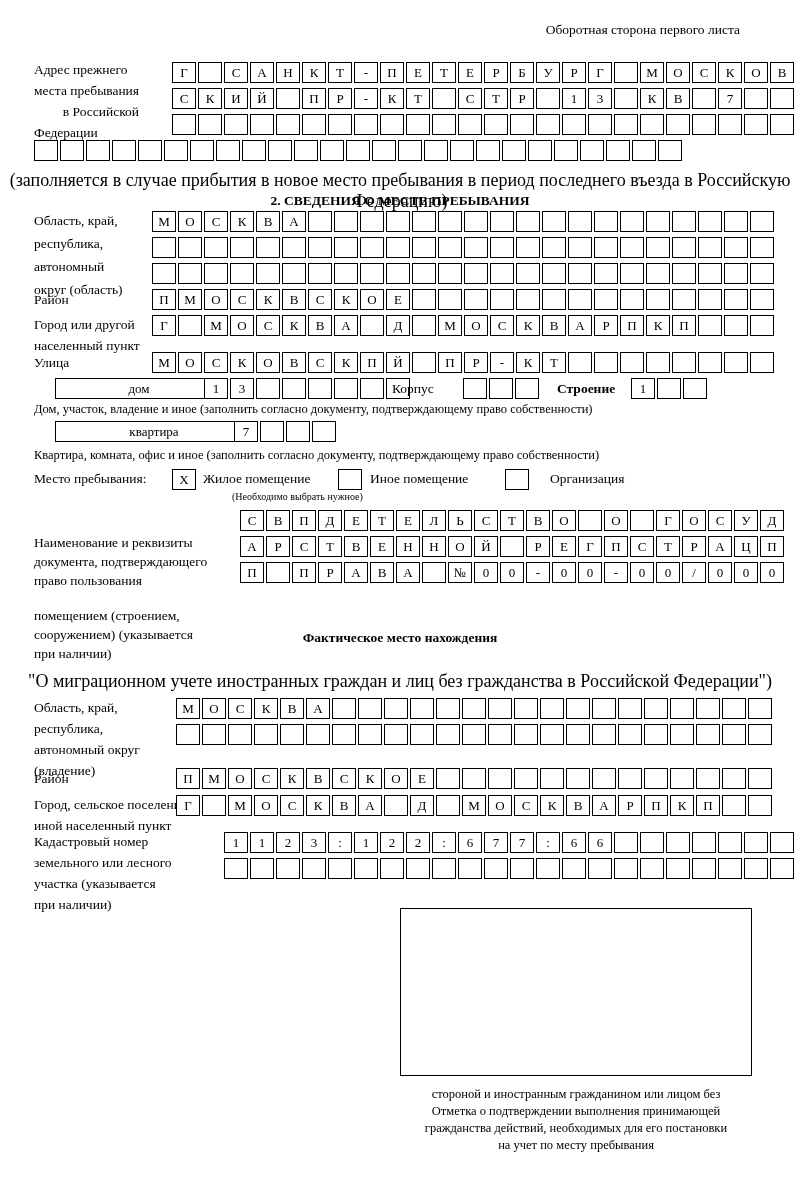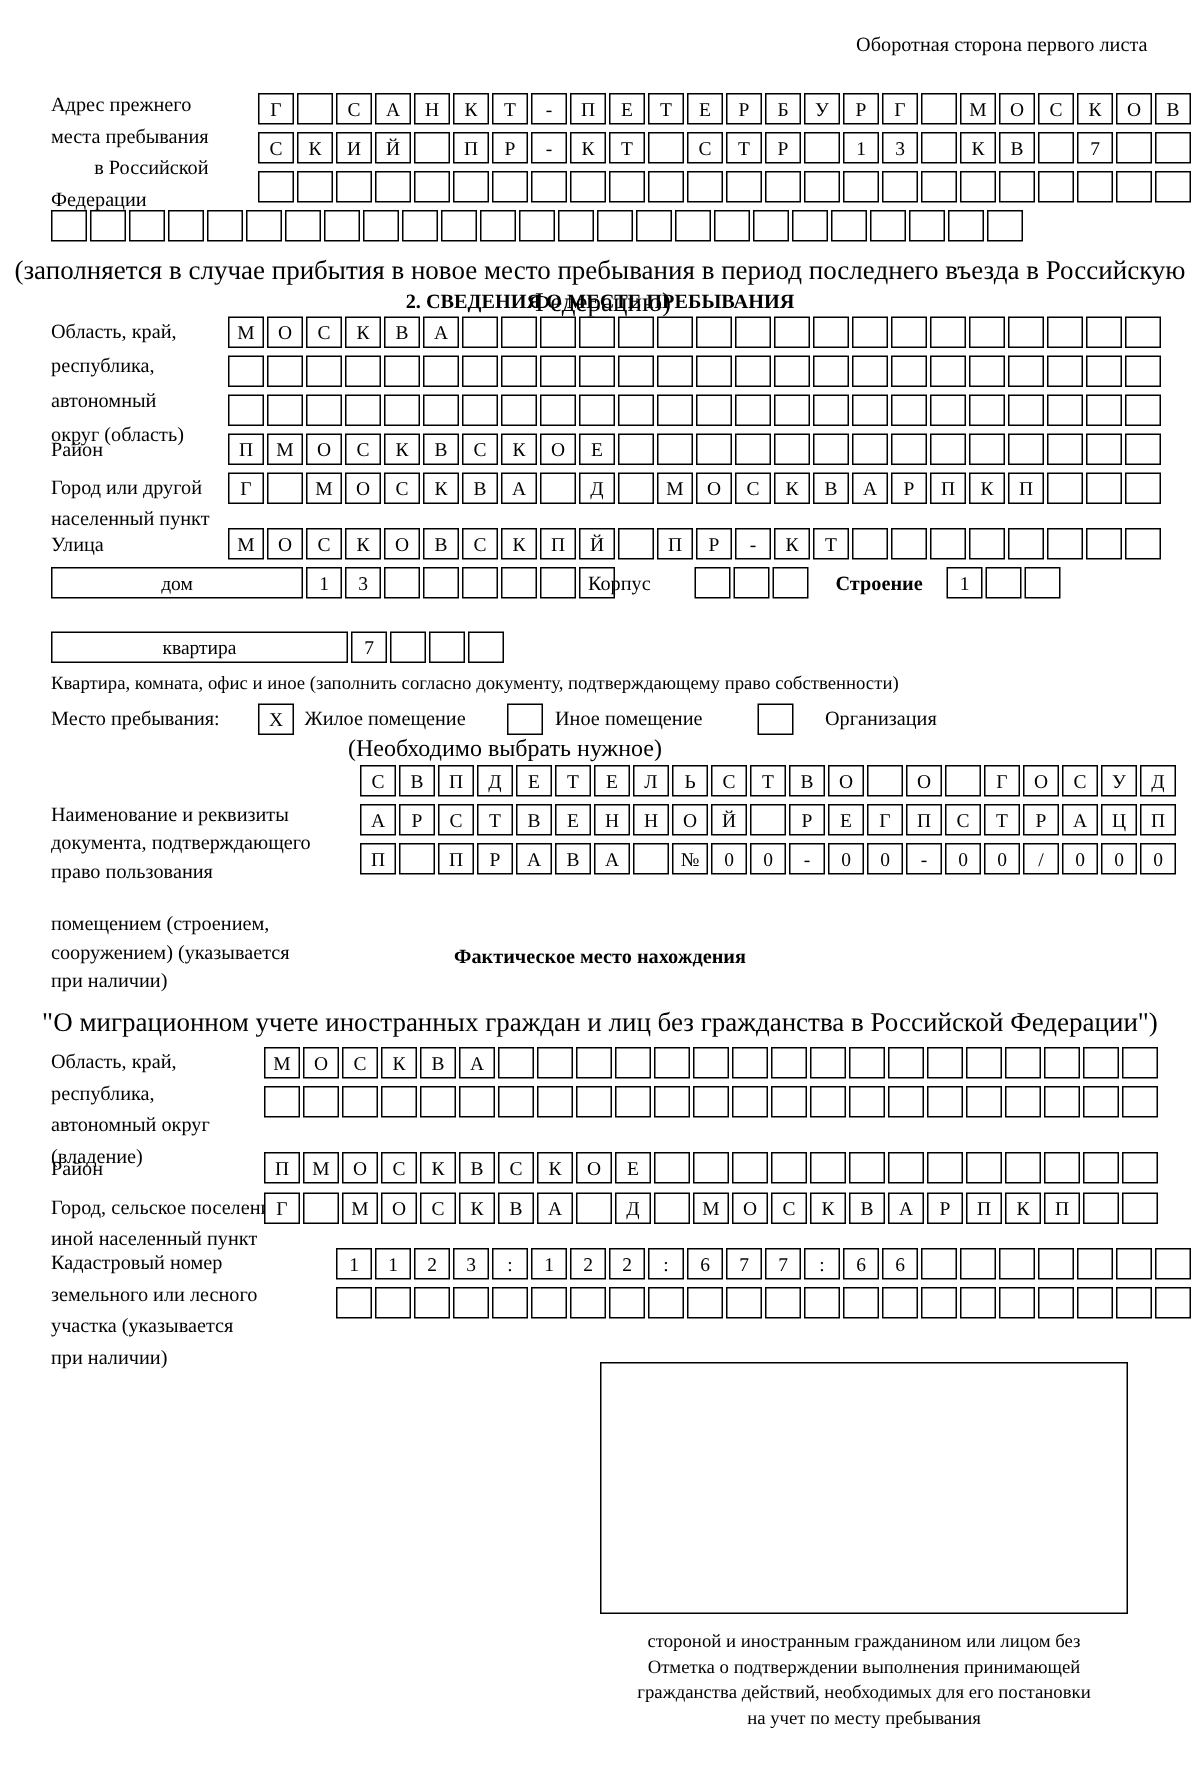--- a/index.html
+++ b/index.html
@@ -17,21 +17,21 @@
   }
   .page {
     position: relative;
     width: 800px;
     height: 1180px;
     box-sizing: border-box;
     padding: 0;
   }
   .hdr-right {
     position: absolute;
-    right: 35px;
+    right: 60px;
     top: 22px;
     font-size: 13.5px;
   }
 
   
   .row {
     position: absolute;
     display: flex;
     align-items: flex-start;
   }
@@ -74,20 +74,21 @@
     font-size: 13.5px;
   }
 
   .wide-box {
     border: 1px solid #000;
     box-sizing: border-box;
     height: 21px;
     font-size: 13px;
     line-height: 19px;
     text-align: center;
+    margin-left: 21px;
   }
 
   .inline-lbl {
     font-size: 13.5px;
     line-height: 21px;
   }
 
   .bigbox {
     position: absolute;
     border: 1px solid #000;
@@ -421,39 +422,40 @@
     <div class="cell"></div>
     <div class="cell"></div>
   </div>
   <div class="inline-lbl" style="position:absolute; left:557px; top:378px;font-weight:bold;">Строение</div>
   <div class="boxes" style="position:absolute; left:631px; top:378px;">
     <div class="cell">1</div>
     <div class="cell"></div>
     <div class="cell"></div>
   </div>
 
+  <div style="position:absolute; left:34px; top:402px; font-size:12.5px;">Дом, участок, владение и иное (заполнить согласно документу, подтверждающему право собственности)</div>
 
   <div class="wide-box" style="position:absolute; left:34px; top:421px; width:198px;">квартира</div>
   <div class="boxes" style="position:absolute; left:234px; top:421px;">
     <div class="cell">7</div>
     <div class="cell"></div>
     <div class="cell"></div>
     <div class="cell"></div>
   </div>
 
   <div style="position:absolute; left:34px; top:448px; font-size:12.5px;">Квартира, комната, офис и иное (заполнить согласно документу, подтверждающему право собственности)</div>
 
   <div class="inline-lbl" style="position:absolute; left:34px; top:468px;">Место пребывания:</div>
   <div class="cell" style="position:absolute; left:172px; top:469px;">Х</div>
   <div class="inline-lbl" style="position:absolute; left:203px; top:468px;">Жилое помещение</div>
   <div class="cell" style="position:absolute; left:338px; top:469px;"></div>
   <div class="inline-lbl" style="position:absolute; left:370px; top:468px;">Иное помещение</div>
   <div class="cell" style="position:absolute; left:505px; top:469px;"></div>
   <div class="inline-lbl" style="position:absolute; left:550px; top:468px;">Организация</div>
-  <div style="position:absolute; left:232px; top:491px; font-size:16px;text-align:right;">(Необходимо выбрать нужное)</div>
+  <div style="position:absolute; left:232px; top:491px; font-size:10px;text-align:right;">(Необходимо выбрать нужное)</div>
 
   <div class="lbl lbl-multi" style="position:absolute; left:34px; top:535px;">
     <div>Наименование и реквизиты</div>
     <div style="margin-top:4px;">документа, подтверждающего</div>
     <div style="margin-top:4px;">право пользования</div>
     <div style="margin-top:20px;">помещением (строением,</div>
     <div style="margin-top:4px;">сооружением) (указывается</div>
     <div style="margin-top:4px;">при наличии)</div>
   </div>
 

